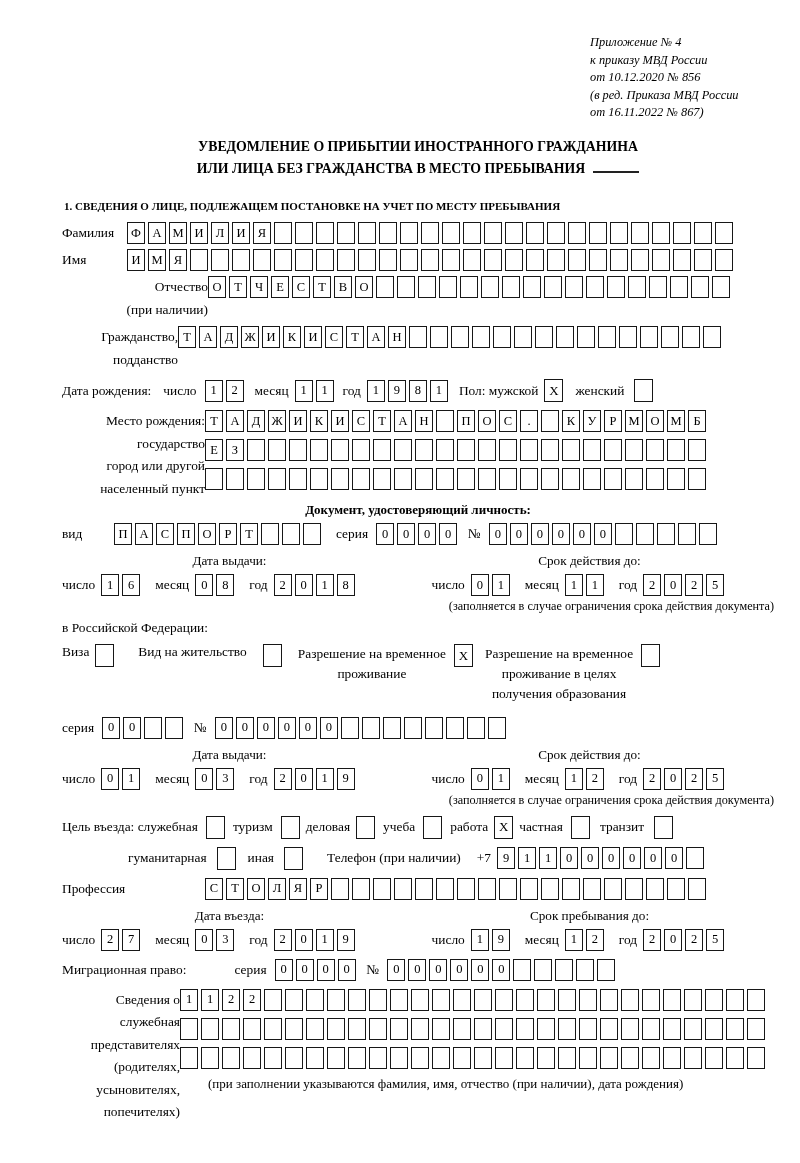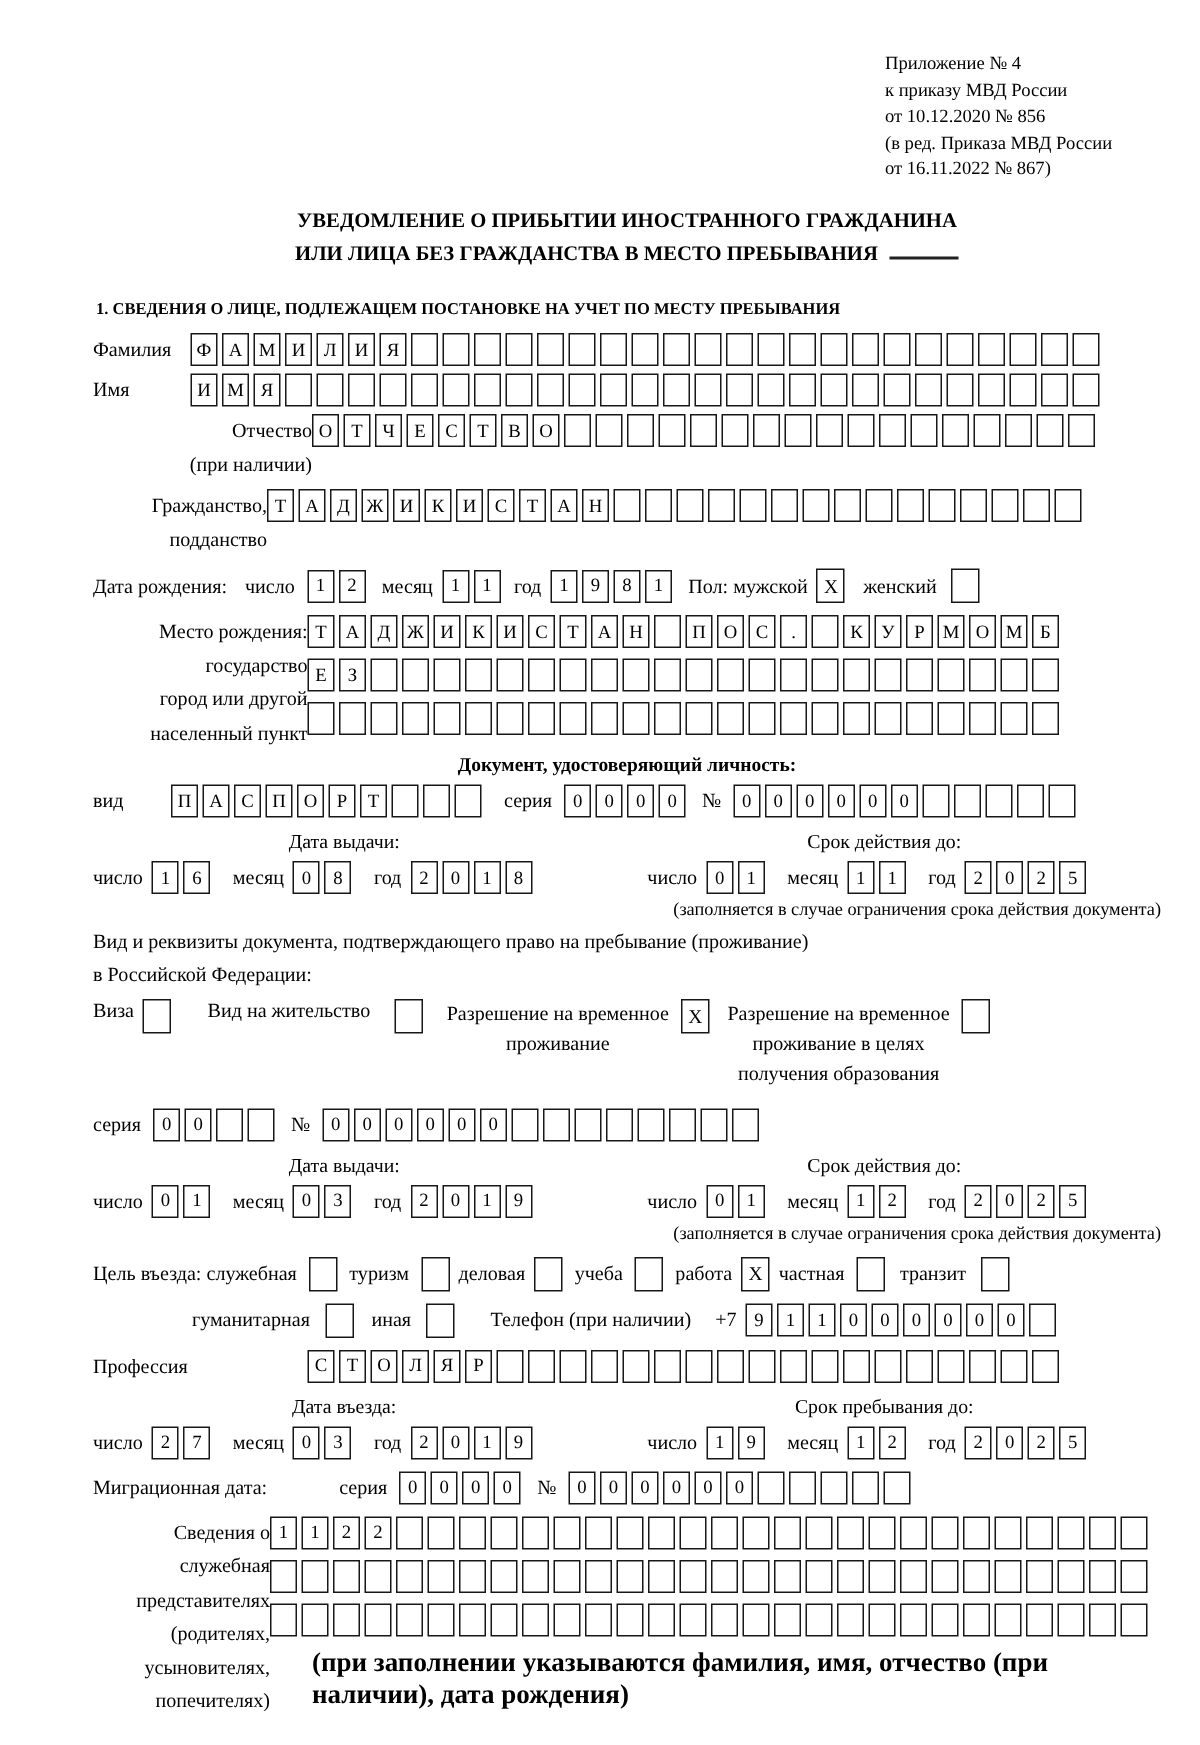--- a/index.html
+++ b/index.html
@@ -1,19 +1,19 @@
 <!DOCTYPE html>
 <html><head>
 <meta charset="utf-8">
 <style>
   html,body{margin:0;padding:0;background:#fff;}
   body{width:800px;color:#000;font-family:"Liberation Serif","DejaVu Serif",serif;}
   .page{width:800px;min-height:1163px;box-sizing:border-box;padding:34px 26px 16px 62px;}
   .hdr{margin-left:528px;font-size:12.4px;line-height:1.42;}
-  .hdr div{white-space:nowrap;}
+  .hdr div{white-space:nowrap;font-style:italic;}
   .forma{text-align:right;font-weight:bold;font-size:14px;margin-top:16px;letter-spacing:.4px;}
   .title{text-align:center;font-weight:bold;font-size:13.8px;margin-top:14px;line-height:1.6;}
   .t-underline{display:inline-block;width:46px;border-bottom:2px solid #222;height:.9em;margin-left:8px;}
   .sec{font-weight:bold;font-size:11px;margin-top:20px;margin-left:2px;}
   .frow{display:flex;align-items:center;margin-top:5px;font-size:13.4px;}
   .frow.start{align-items:flex-start;}
   .lab{flex:none;}
   .labcol{flex:none;text-align:right;}
   .labcol div{line-height:22.5px;white-space:nowrap;}
   .cells{display:flex;flex:none;flex-wrap:nowrap;}
@@ -31,21 +31,21 @@
   .dg .cells{margin-right:12px;}
   .noteR{text-align:right;font-size:12.2px;margin-top:3px;}
   .plain{font-size:13.4px;margin-top:6px;}
   .opt{display:flex;align-items:flex-start;}
   .optlab{text-align:center;line-height:1.5;}
   .mt8{margin-top:8px;} .mt10{margin-top:10px;} .mt12{margin-top:12px;}
   .gap6{margin-left:6px;} .gap8{margin-left:8px;} .gap10{margin-left:10px;}
   .gap12{margin-left:12px;} .gap16{margin-left:16px;} .gap24{margin-left:24px;}
   .center{text-align:center;}
   .bold{font-weight:bold;}
-  .final-note{font-size:18px;margin-top:4px;margin-left:146px;font-weight:bold;}
+  .final-note{font-size:13px;margin-top:4px;margin-left:146px;}
 </style>
 </head>
 <body>
 
 <div class="page">
 
   <div class="hdr">
       <div>Приложение № 4</div>
       <div>к приказу МВД России</div>
       <div>от 10.12.2020 № 856</div>
@@ -394,21 +394,20 @@
       <span class="cells">
           <span class="cell">2</span>
           <span class="cell">0</span>
           <span class="cell">2</span>
           <span class="cell">5</span>
         </span>
     </span>
   </div>
   <div class="noteR">(заполняется в случае ограничения срока действия документа)</div>
 
-  <div class="plain">Вид и реквизиты документа, подтверждающего право на пребывание (проживание)</div>
   <div class="plain">в Российской Федерации:</div>
 
   <div class="frow start mt8">
     <span class="lab">Виза</span>
     <span class="cb gap6"></span>
     <span class="lab gap24">Вид на жительство</span>
     <span class="cb gap16"></span>
     <span class="opt gap16">
       <span class="optlab">
           <div>Разрешение на временное</div>
@@ -606,21 +605,21 @@
       <span class="cells">
           <span class="cell">2</span>
           <span class="cell">0</span>
           <span class="cell">2</span>
           <span class="cell">5</span>
         </span>
     </span>
   </div>
 
   <div class="frow mt8">
-    <span class="lab">Миграционная дата:</span>
+    <span class="lab">Миграционная право:</span>
     <span class="lab" style="margin-left:48px">серия</span>
     <span class="cells gap8">
         <span class="cell">0</span>
         <span class="cell">0</span>
         <span class="cell">0</span>
         <span class="cell">0</span>
       </span>
     <span class="lab gap8">№</span>
     <span class="cells gap8">
         <span class="cell">0</span>

